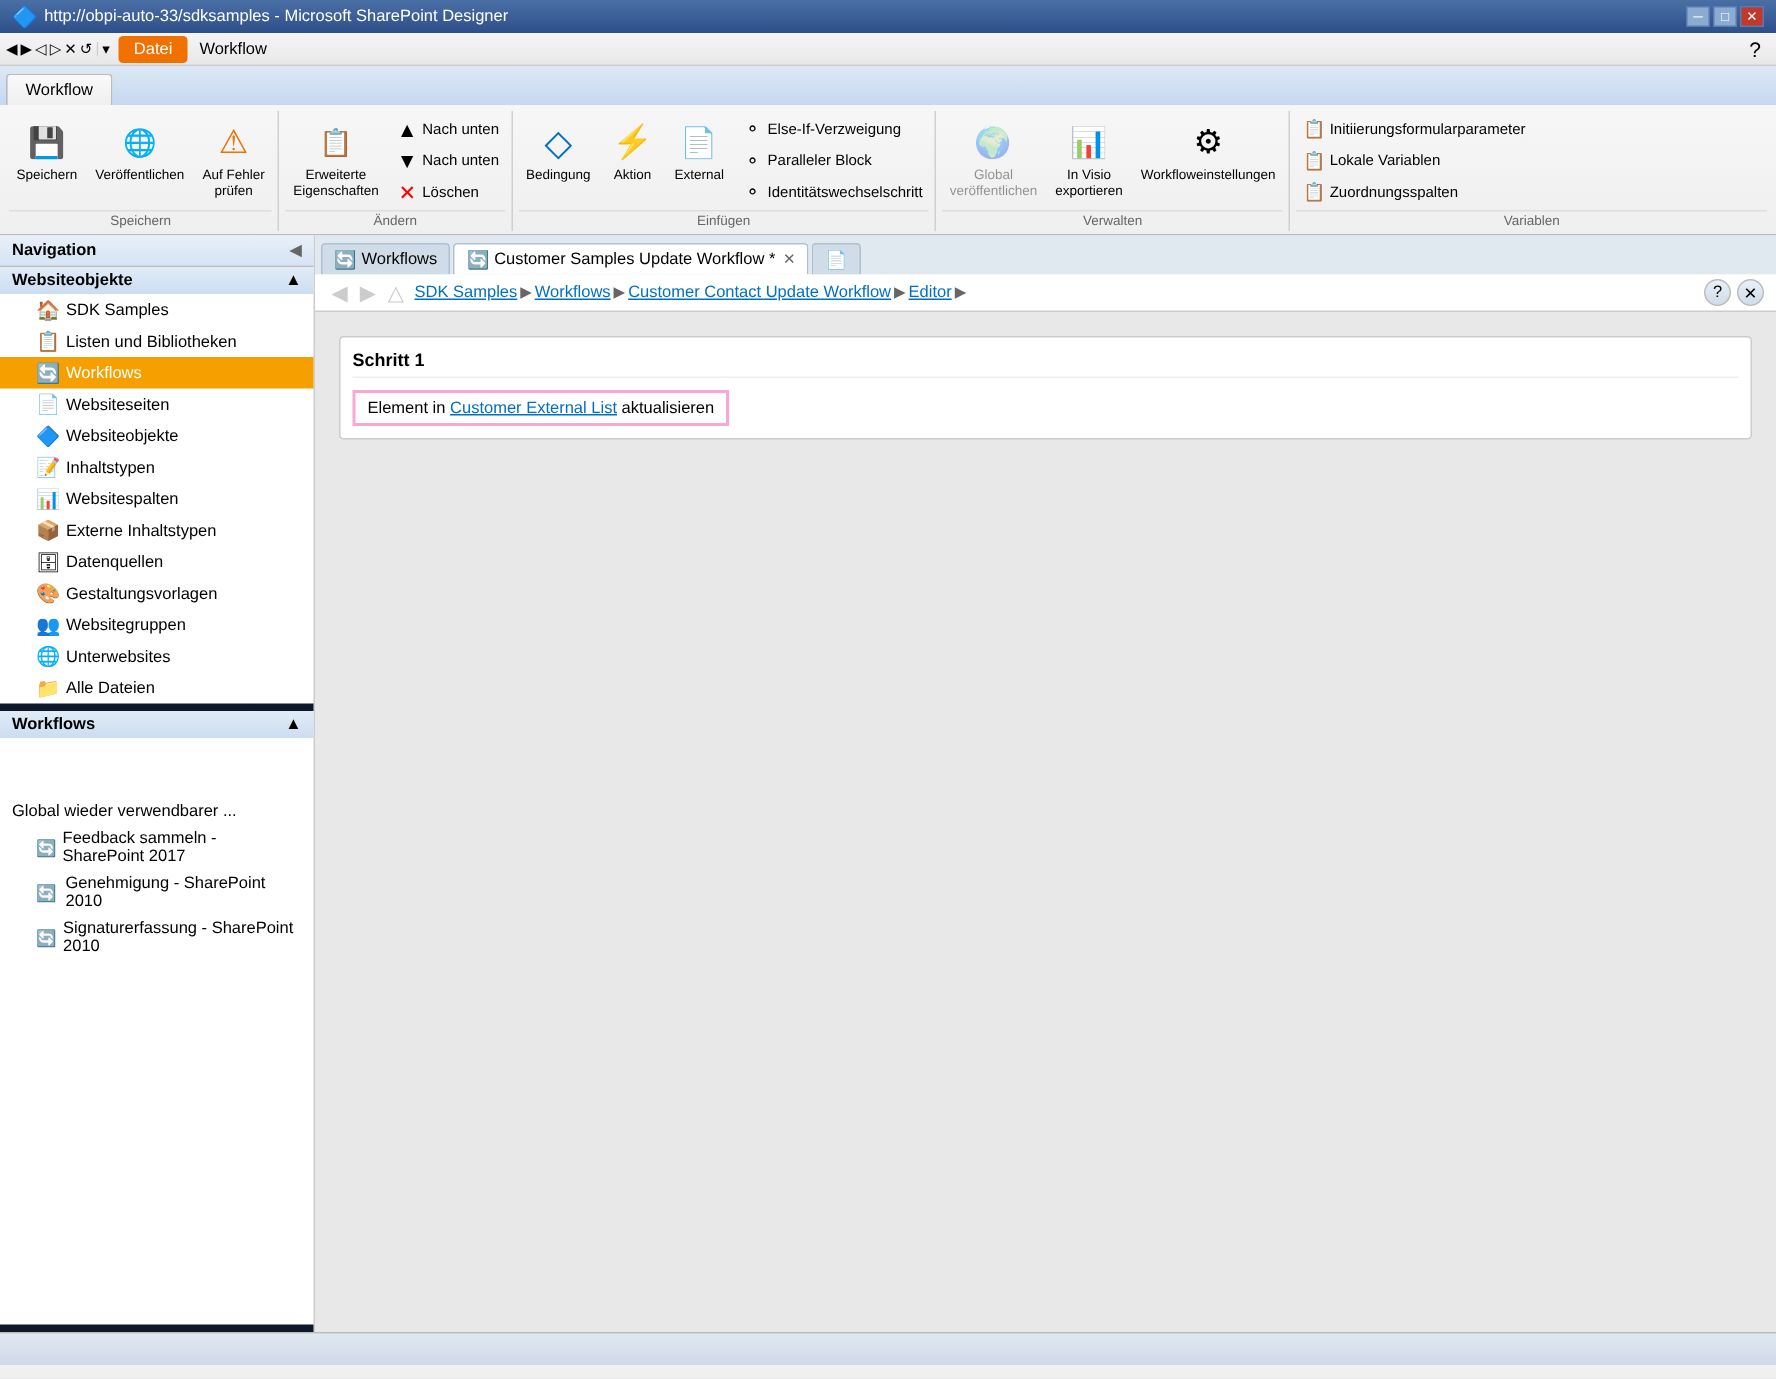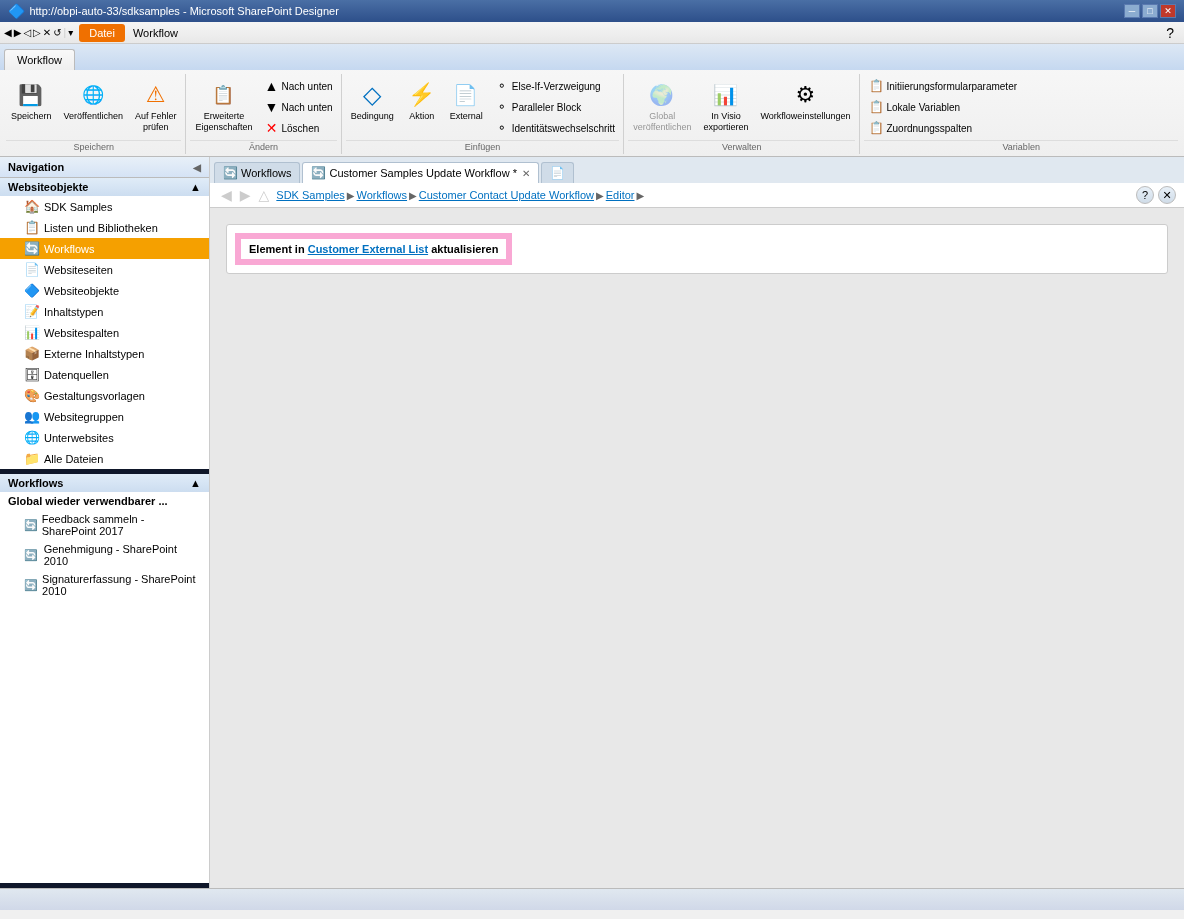--- a/index.html
+++ b/index.html
@@ -60,21 +60,21 @@
     .breadcrumb-item { color: #0070c0; cursor: pointer; text-decoration: underline; }
     .breadcrumb-sep { color: #666; font-size: 10px; }
     .breadcrumb-nav { display: flex; gap: 2px; align-items: center; }
     .nav-arrow { font-size: 14px; color: #666; cursor: pointer; padding: 1px 3px; }
     .nav-arrow.disabled { color: #ccc; cursor: default; }
 
     
     .workflow-editor { flex: 1; background: #e8e8e8; padding: 16px; overflow: auto; }
     .workflow-step { background: white; border: 1px solid #ccc; border-radius: 3px; padding: 8px; margin-bottom: 8px; }
     .step-header { font-weight: bold; font-size: 12px; margin-bottom: 8px; padding-bottom: 4px; border-bottom: 1px solid #eee; }
-    .step-action { display: inline-block; border: 6px solid #f9a8d4; padding: 4px 8px; background: white; font-size: 11px; cursor: pointer; font-weight: bold; }
+    .step-action { display: inline-block; border: 2px solid #f9a8d4; padding: 4px 8px; background: white; font-size: 11px; cursor: pointer; }
     .step-action a { color: #0070c0; text-decoration: underline; cursor: pointer; }
 
     
     .status-bar { height: 22px; background: linear-gradient(to bottom, #e0e8f0, #d0d8e8); border-top: 1px solid #bbb; display: flex; align-items: center; padding: 0 8px; font-size: 10px; }
 
     
     .collapse-arrow { font-size: 10px; color: #666; }
 
     
     .workflows-section { flex: 1; overflow: auto; }
@@ -299,21 +299,21 @@
         <span class="nav-icon">📁</span>
         <span>Alle Dateien</span>
       </div>
     </div>
 
     <div class="nav-section workflows-section">
       <div class="nav-section-header">
         <span>Workflows</span>
         <span>▲</span>
       </div>
-      <div class="nav-item" style="font-weight:bold;padding-left:8px;">
+      <div class="nav-item" style="font-weight:normal;padding-left:8px;margin-top:40px;">
         <span>Global wieder verwendbarer ...</span>
       </div>
       <div class="nav-item">
         <span class="nav-icon" style="font-size:11px;color:#0070c0;">🔄</span>
         <span>Feedback sammeln - SharePoint 2017</span>
       </div>
       <div class="nav-item">
         <span class="nav-icon" style="font-size:11px;color:#0070c0;">🔄</span>
         <span>Genehmigung - SharePoint 2010</span>
       </div>
@@ -360,20 +360,21 @@
         </div>
       </div>
       <div class="breadcrumb-actions">
         <div class="breadcrumb-action-btn">?</div>
         <div class="breadcrumb-action-btn">✕</div>
       </div>
     </div>
 
     <div class="workflow-editor">
       <div class="workflow-step">
+        <div class="step-header">Schritt 1</div>
         <div class="step-action">
           <span>Element in</span>
           <a>Customer External List</a>
           <span> aktualisieren</span>
         </div>
       </div>
     </div>
   </div>
 </div>
 

